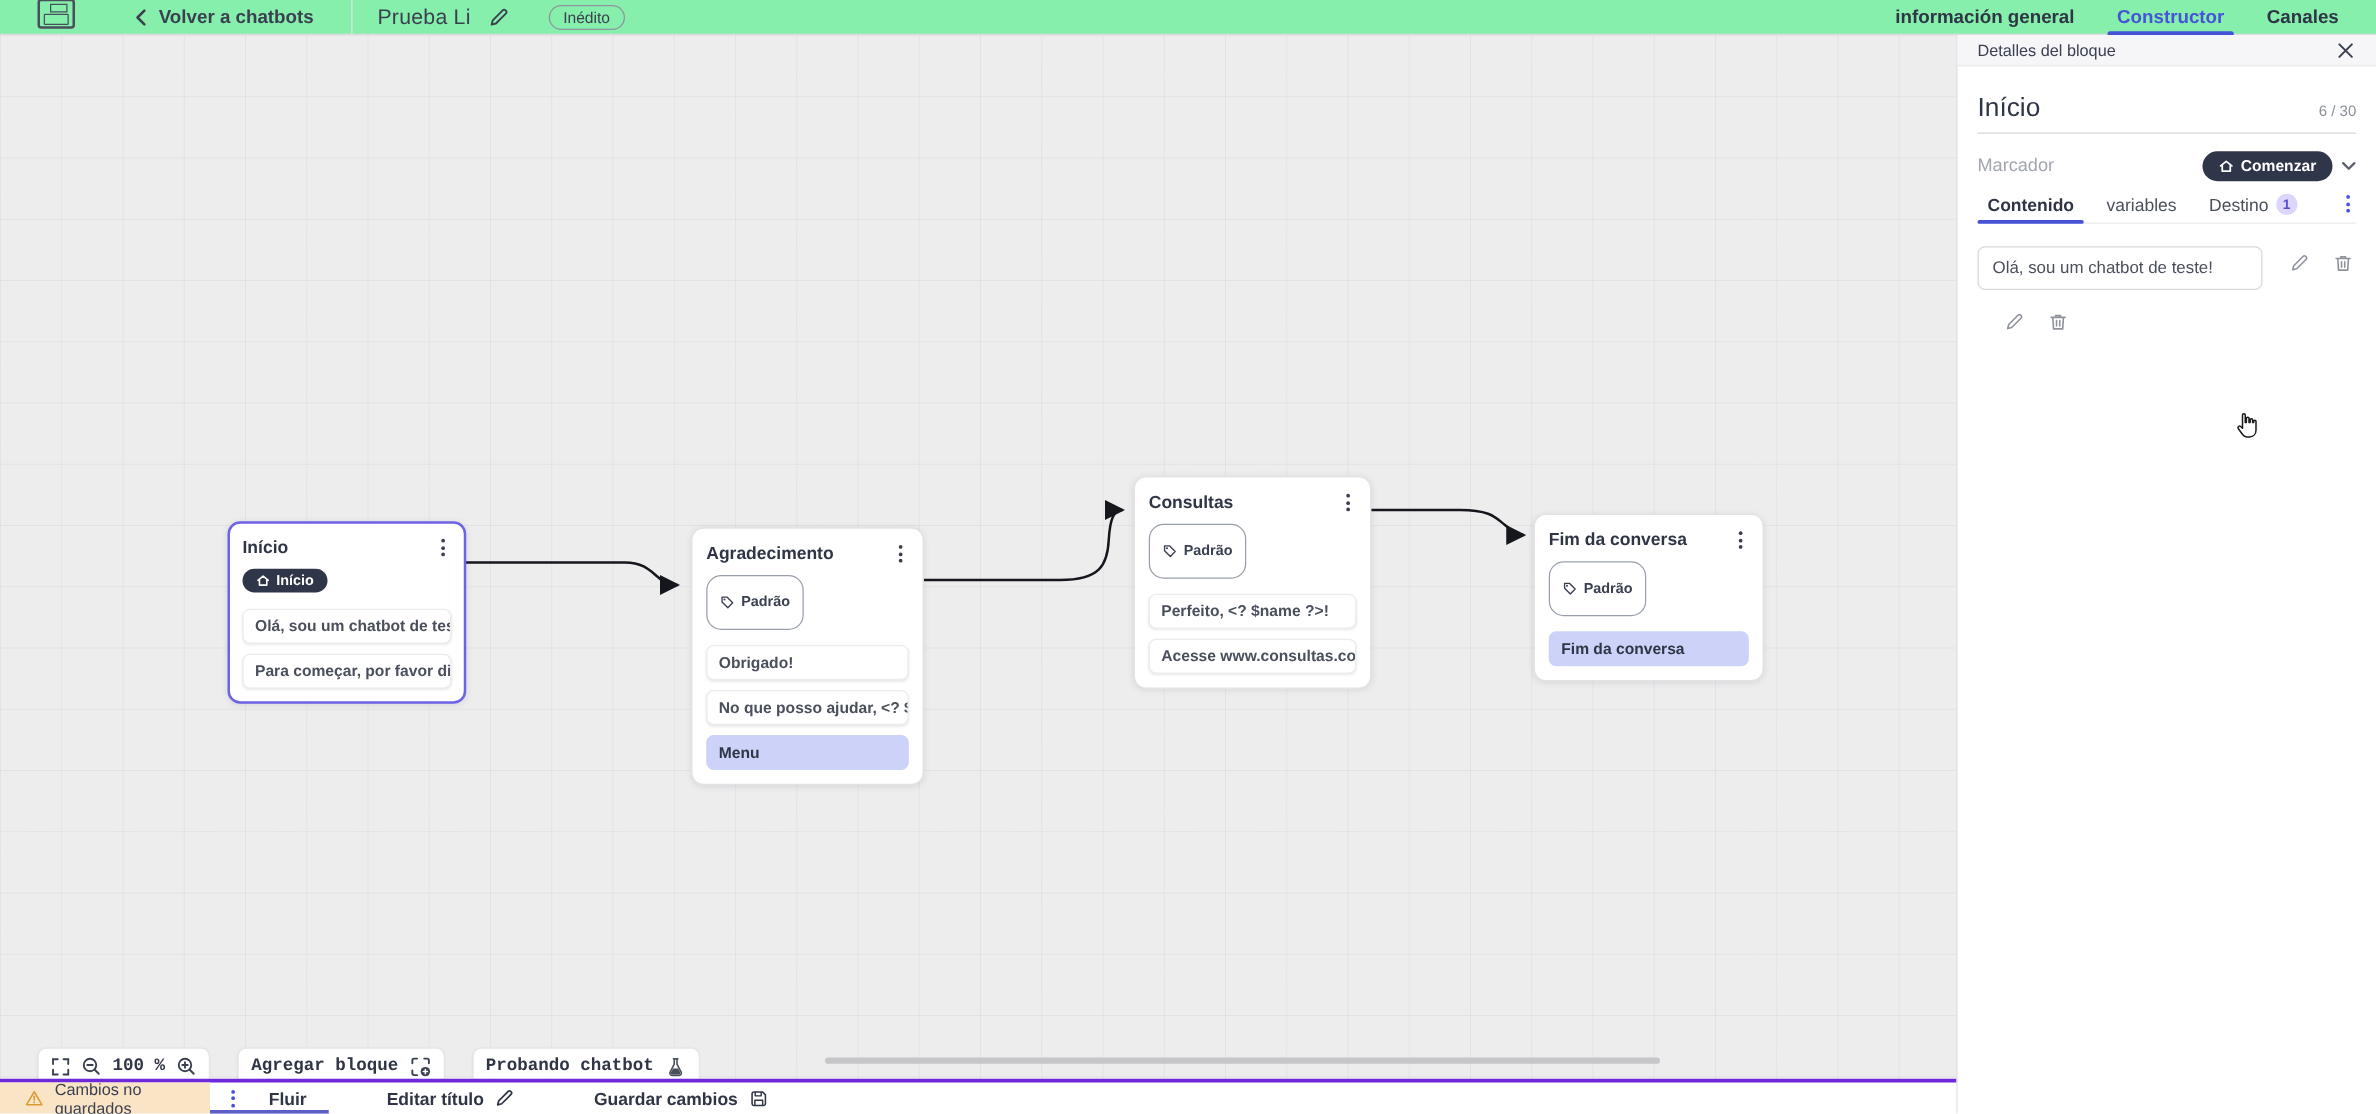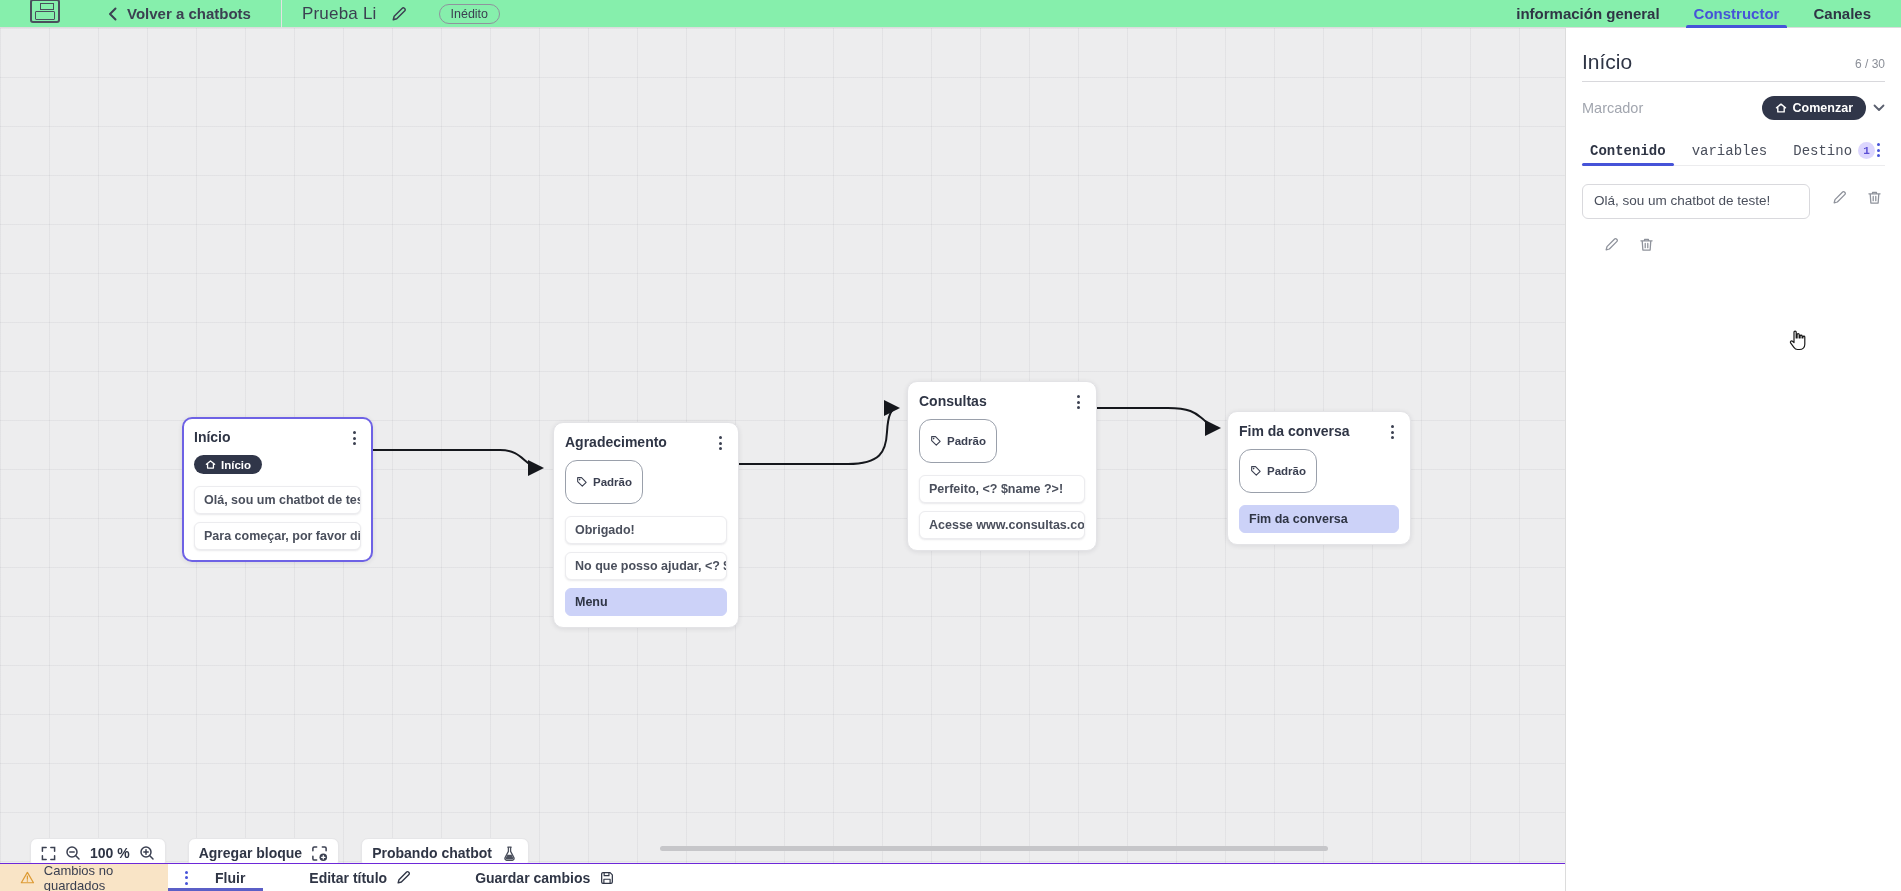--- a/index.html
+++ b/index.html
@@ -52,21 +52,21 @@
   .badge-outline { display:inline-flex; align-items:center; gap:5px; background:#fff;
     border:1px solid #9aa0ab; color:#3b4051; font-size:11.5px; font-weight:700; border-radius:12px;
     padding:15px 10px; margin-top:7px; }
   .card { background:#fff; border:1px solid #ececef; border-radius:6px;
     box-shadow:0 1px 2px rgba(40,40,60,.10); font-size:12.5px; color:#4a4f5c;
     padding:6px 9px; margin-top:8px; white-space:nowrap; overflow:hidden;font-weight:bold; }
   .card.accent { background:#ccd2f8; border-color:#ccd2f8; box-shadow:none; color:#2f3545; font-weight:700; }
   .card.first { margin-top:12px; }
 
   
-  .canvas-ctrls { position:absolute; left:30px; top:810px; display:flex; gap:22px; align-items:center; }
+  .canvas-ctrls { position:absolute; left:30px; top:810px; display:flex; gap:22px; align-items:center;font-family:Liberation Mono, monospace; }
   .ctrl-box { background:#fff; border:1px solid #e6e6e8; border-radius:7px; height:30px;
     box-shadow:0 1px 2px rgba(0,0,0,.06); display:flex; align-items:center; padding:0 10px; gap:9px; cursor:pointer; }
   .zoom-val { font-size:14px; font-weight:700; color:#2f3545; }
   .ctrl-label { font-size:14px; font-weight:700; color:#2f3545; }
   .icon-btn { display:flex; align-items:center; cursor:pointer; }
 
   
   .panel { position:absolute; left:1565px; top:28px; width:336px; height:863px; background:#fff;
     border-left:1px solid #dcdcdc; }
   .panel-header { height:25px; background:#f6f6f8; border-bottom:1px solid #ebebee;
@@ -76,41 +76,41 @@
   .panel-body { padding:0 16px; }
   .name-row { display:flex; align-items:flex-end; justify-content:space-between;
     border-bottom:1px solid #d8d8dc; margin-top:22px; padding-bottom:7px; }
   .block-name { font-size:21px; font-weight:500; color:#2f3545; }
   .name-counter { font-size:12px; color:#8b8f98; padding-bottom:3px; }
   .marker-row { display:flex; align-items:center; justify-content:space-between; margin-top:14px; }
   .marker-label { font-size:14.5px; color:#a2a6af; }
   .marker-right { display:flex; align-items:center; gap:7px; }
   .pill-dark { display:inline-flex; align-items:center; gap:6px; background:#303649; color:#fff;
     font-size:12.5px; font-weight:700; border-radius:14px; padding:5px 13px; cursor:pointer; }
-  .panel-tabs { display:flex; align-items:stretch; gap:26px; margin-top:16px; height:30px;
-    border-bottom:1px solid #ececee; position:relative; padding-left:8px;font-family:Liberation Mono, monospace; }
+  .panel-tabs { display:flex; align-items:stretch; gap:26px; margin-top:4px; height:30px;
+    border-bottom:1px solid #ececee; position:relative; padding-left:8px; }
   .p-tab { display:flex; align-items:center; gap:6px; font-size:14px; color:#4a4f5c; position:relative; cursor:pointer; }
   .p-tab.active { color:#2f3545; font-weight:700; }
   .p-tab.active::after { content:""; position:absolute; left:-8px; right:-8px; bottom:-1px; height:3px;
     background:#4653d8; border-radius:2px; }
   .count-badge { width:17px; height:17px; border-radius:50%; background:#dcd6fe; color:#5b4fd4;
     font-size:11px; font-weight:700; display:flex; align-items:center; justify-content:center; }
   .panel-tabs .dots { position:absolute; right:0; top:4px; }
   .content-row { display:flex; align-items:flex-start; margin-top:12px; }
   .content-row.first { margin-top:18px; }
   .content-box { width:228px; border:1px solid #d9d9dd; border-radius:6px; background:#fff;
     font-size:13.5px; color:#4a4f5c; line-height:1.38; padding:7px 11px; }
   .row-icons { display:flex; gap:20px; margin-left:22px; padding-top:6px; color:#8e929b; }
   .add-content { margin-top:22px; margin-right:6px; border:1px dashed #b3b3b9; border-radius:4px;
     height:44px; display:flex; align-items:center; justify-content:center; font-size:14px;
     color:#2f3545; cursor:pointer; }
 
   
   .bottombar { position:absolute; left:0; top:863px; width:1565px; height:28px; background:#fff;
-    border-top:1px solid #6d28d9; display:flex; align-items:stretch; z-index:6; }
+    border-top:3px solid #6d28d9; display:flex; align-items:stretch; z-index:6; }
   .unsaved { width:168px; background:#f9e4c6; display:flex; align-items:center; gap:9px;
     padding-left:20px; font-size:13px; color:#3b4051; }
   .flow-tab { display:flex; align-items:center; gap:22px; padding:0 18px 0 12px; position:relative; cursor:pointer; }
   .flow-tab::after { content:""; position:absolute; left:0; right:0; bottom:0; height:3px; background:#5b5fc7; }
   .flow-tab-label { font-size:14px; font-weight:700; color:#2f3545; }
   .bb-item { display:flex; align-items:center; gap:9px; font-size:14px; font-weight:700; color:#2f3545;
     padding:0 18px; margin-left:28px; cursor:pointer; }
   .cursor { position:absolute; left:1786px; top:329px; z-index:40; pointer-events:none; }
   svg { display:block; }
 </style>
@@ -275,20 +275,28 @@
               <path d="M7.6 11.5 5.6 15.3a1.3 1.3 0 0 0 1.1 1.9h6.6a1.3 1.3 0 0 0 1.1-1.9l-2-3.8z" fill="#4a4f5c"></path>
             </svg>
         </span>
       </div>
     </div>
 
     <div class="hscroll"></div>
   </div>
 
   <div class="panel">
+    <div class="panel-header">
+      <span class="panel-header-title">Detalles del bloque</span>
+      <span class="close-x">
+        <svg width="13" height="13" viewBox="0 0 13 13">
+            <path d="M1.5 1.5 11.5 11.5M11.5 1.5 1.5 11.5" stroke="#3b4051" stroke-width="1.6" stroke-linecap="round"></path>
+          </svg>
+      </span>
+    </div>
 
     <div class="panel-body">
       <div class="name-row">
         <span class="block-name">Início</span>
         <span class="name-counter">6 / 30</span>
       </div>
 
       <div class="marker-row">
         <span class="marker-label">Marcador</span>
         <span class="marker-right">

